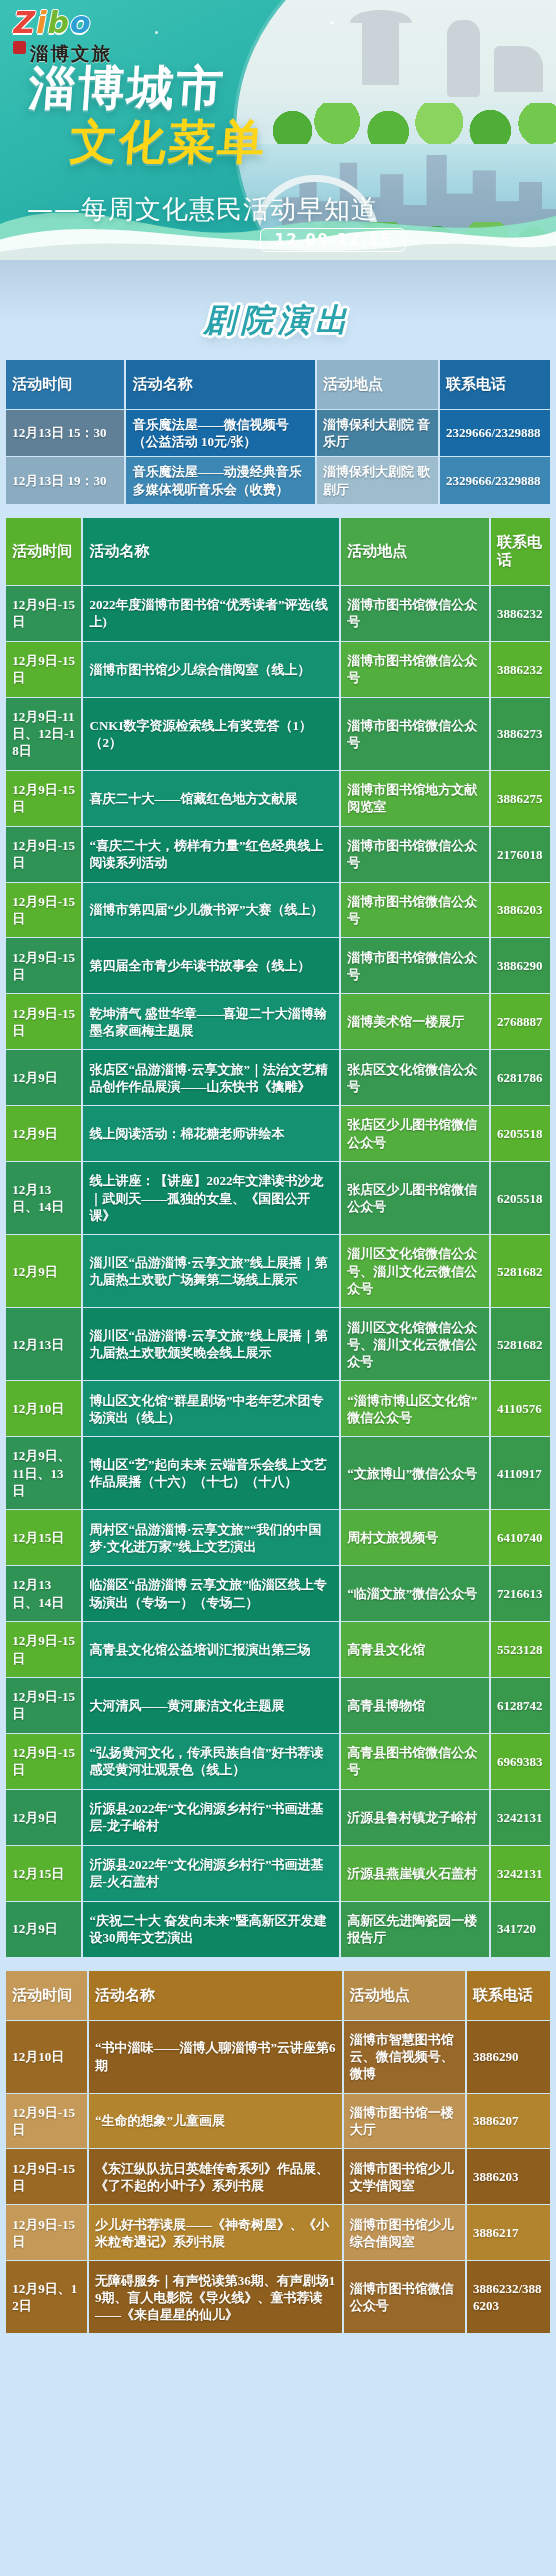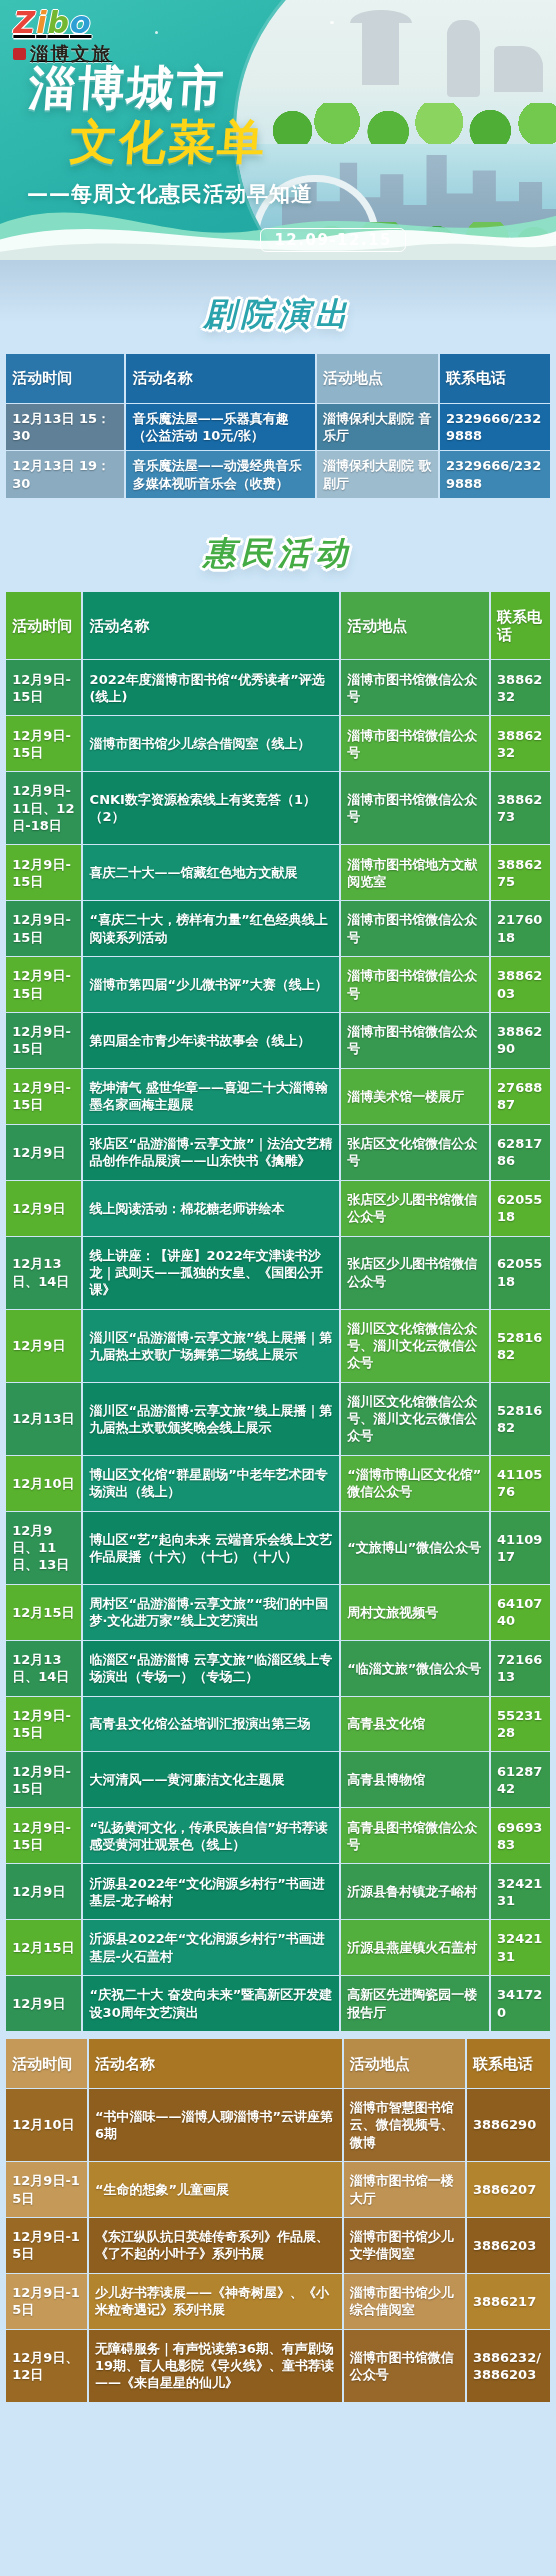--- a/index.html
+++ b/index.html
@@ -31,43 +31,43 @@
     background:linear-gradient(#9db8c9,#8aa9bd);clip-path:polygon(0 100%,0 55%,6% 55%,6% 30%,12% 30%,12% 60%,20% 60%,20% 10%,26% 10%,26% 55%,34% 55%,34% 25%,42% 25%,42% 65%,50% 65%,50% 0,57% 0,57% 50%,66% 50%,66% 20%,74% 20%,74% 60%,82% 60%,82% 35%,90% 35%,90% 70%,100% 70%,100% 100%);}
   .hc-bridge{position:absolute;left:15.5px;top:242px;width:113px;height:57px;border:7.2px solid #e8f2f4;border-bottom:none;border-radius:62px 62px 0 0;background:transparent;}
   .hc-trees2{position:absolute;left:62px;top:289px;width:278px;height:41px;
     background:radial-gradient(circle at 12% 55%,#3f9e47 0 18.5px,transparent 19px),
     radial-gradient(circle at 30% 40%,#5cb84f 0 21.6px,transparent 22px),
     radial-gradient(circle at 50% 58%,#3f9e47 0 19.6px,transparent 20px),
     radial-gradient(circle at 68% 42%,#6ec258 0 21.6px,transparent 22px),
     radial-gradient(circle at 85% 58%,#449f3f 0 18.5px,transparent 19px);}
   .hero-logo{position:absolute;left:13.4px;top:8.2px;z-index:5;}
   .logo-zibo{font-size:30px;font-weight:900;font-style:italic;letter-spacing:1px;line-height:1;
-    text-shadow:0 1.5px 0 #ffffff,0 -1px 0 #fff,1px 0 0 #fff,-1px 0 0 #fff;text-decoration:underline;}
+    text-shadow:0 1.5px 0 #ffffff,0 -1px 0 #fff,1px 0 0 #fff,-1px 0 0 #fff;}
   .logo-zibo span:nth-child(1){color:#e8443a;}
   .logo-zibo span:nth-child(2){color:#f0922b;}
   .logo-zibo span:nth-child(3){color:#74b832;}
   .logo-zibo span:nth-child(4){color:#2e9fd4;}
-  .logo-row{display:flex;align-items:center;gap:4.1px;margin-top:3.1px;text-decoration:underline;}
+  .logo-row{display:flex;align-items:flex-start;gap:4.1px;margin-top:3.1px;}
   .logo-seal{width:12.4px;height:12.4px;background:#c3272b;border-radius:2.1px;}
   .logo-name{font-size:18.5px;font-weight:900;color:#27211c;letter-spacing:2.1px;
     text-shadow:0 1px 0 rgba(255,255,255,.55);}
   .hero-title{position:absolute;left:27px;top:61px;z-index:4;font-weight:900;font-size:47px;line-height:1.15;
     color:#fff;transform:skewX(-4deg);letter-spacing:2.1px;
     text-shadow:0 4.1px 8.2px rgba(8,84,84,.35),0 1.5px 0 rgba(255,255,255,.25);}
   .hero-title .l2{color:#ffd517;margin-left:45px;}
-  .hero-sub{position:absolute;left:27px;top:180px;z-index:4;color:#fff;font-size:21px;font-weight:700;letter-spacing:1px;
+  .hero-sub{position:absolute;left:27px;top:192px;z-index:4;color:#fff;font-size:26px;font-weight:400;letter-spacing:1px;
     text-shadow:0 2.1px 5.2px rgba(8,84,84,.35);}
   .hero-badge{position:absolute;left:260px;top:228px;z-index:6;border:1.5px solid #fff;border-radius:6.2px;
     padding:2.1px 13.4px;color:#fff;font-size:15px;font-weight:700;letter-spacing:1.5px;background:rgba(255,255,255,.06);}
   .hero-waves{position:absolute;left:0;bottom:-1px;width:100%;height:77px;z-index:3;}
   .snow{position:absolute;border-radius:50%;background:rgba(255,255,255,.8);z-index:3;}
 
   
   .main{background:linear-gradient(#b7cfe2 0%,#cde5f7 62px,#cde5f7 100%);padding-bottom:0;}
-  .sec{padding-top:6px;}
+  .sec{padding-top:12px;font-family:Liberation Serif, serif;}
   .sec-title{margin:27px auto 15.5px;text-align:center;font-size:32px;font-weight:900;font-style:italic;letter-spacing:5.2px;
     text-shadow:-3.1px 0 0 #fff,3.1px 0 0 #fff,0 -3.1px 0 #fff,0 3.1px 0 #fff,-2.1px -2.1px 0 #fff,2.1px 2.1px 0 #fff,-2.1px 2.1px 0 #fff,2.1px -2.1px 0 #fff,0 6.2px 9.3px rgba(60,90,110,.25);}
   .theme-blue  .sec-title{color:#2aa3ad;}
   .theme-green .sec-title{color:#45ac45;}
   .theme-brown .sec-title{color:#c9952e;}
 
   table.grid{width:548px;margin:0 4.1px;border-collapse:separate;border-spacing:2.1px 1.5px;table-layout:fixed;}
   table.grid th{color:#fff;font-size:15px;font-weight:800;text-align:left;padding:15.5px 6.2px;line-height:1.2;
     text-shadow:0 1px 1.5px rgba(0,0,0,.3);}
   table.grid td{color:#fff;font-size:13px;font-weight:700;padding:10.3px 6.2px;line-height:1.32;vertical-align:middle;
@@ -163,36 +163,35 @@
             <tr>
               <th class="c1">活动时间</th>
               <th class="c2">活动名称</th>
               <th class="c3">活动地点</th>
               <th class="c4">联系电话</th>
             </tr>
           </thead>
           <tbody>
             <tr>
               <td class="c1">12月13日 15：30</td>
-              <td class="c2">音乐魔法屋——乐器真有趣（公益活动 10元/张）</td>
+              <td class="c2">音乐魔法屋——微信视频号（公益活动 10元/张）</td>
               <td class="c3">淄博保利大剧院 音乐厅</td>
               <td class="c4">2329666/2329888</td>
             </tr>
             <tr>
               <td class="c1">12月13日 19：30</td>
               <td class="c2">音乐魔法屋——动漫经典音乐多媒体视听音乐会（收费）</td>
               <td class="c3">淄博保利大剧院 歌剧厅</td>
               <td class="c4">2329666/2329888</td>
             </tr>
           </tbody>
         </table>
     </section>
 
     <section class="sec theme-green">
-      <h2 class="sec-title">惠民活动</h2>
       <table class="grid">
           <colgroup>
             <col class="c1">
             <col class="c2">
             <col class="c3">
             <col class="c4">
           </colgroup>
           <thead>
             <tr>
               <th class="c1">活动时间</th>

